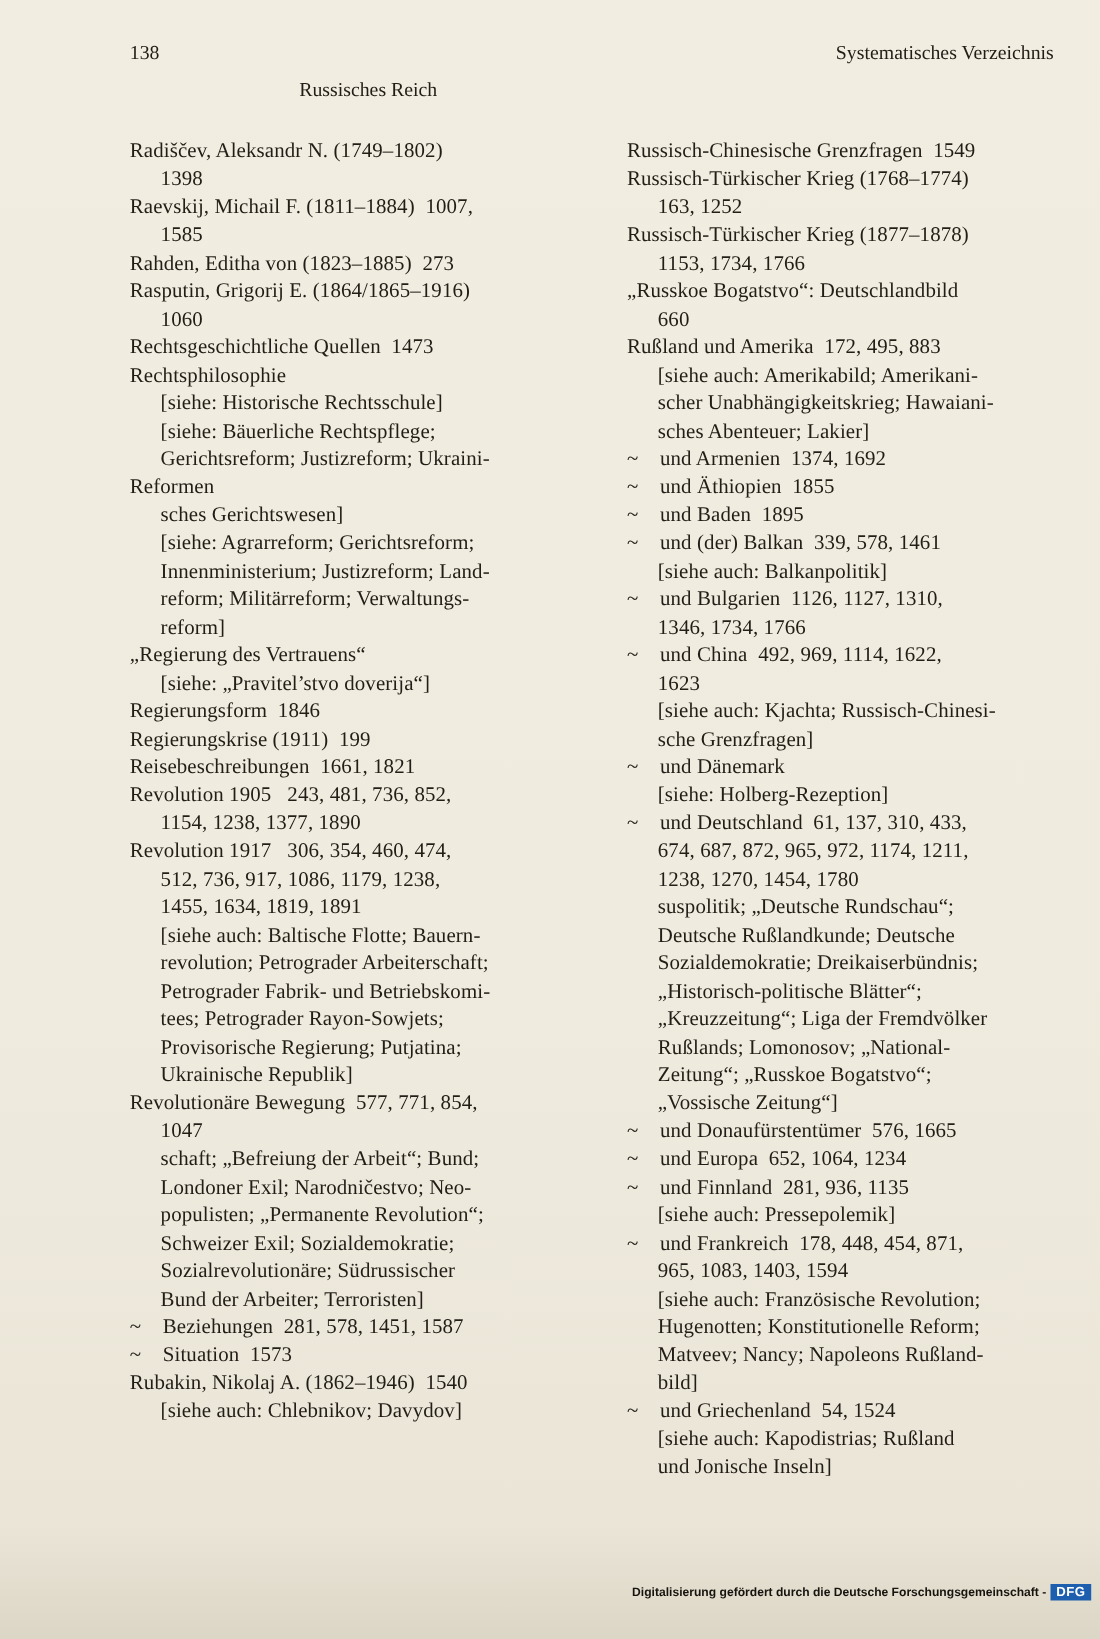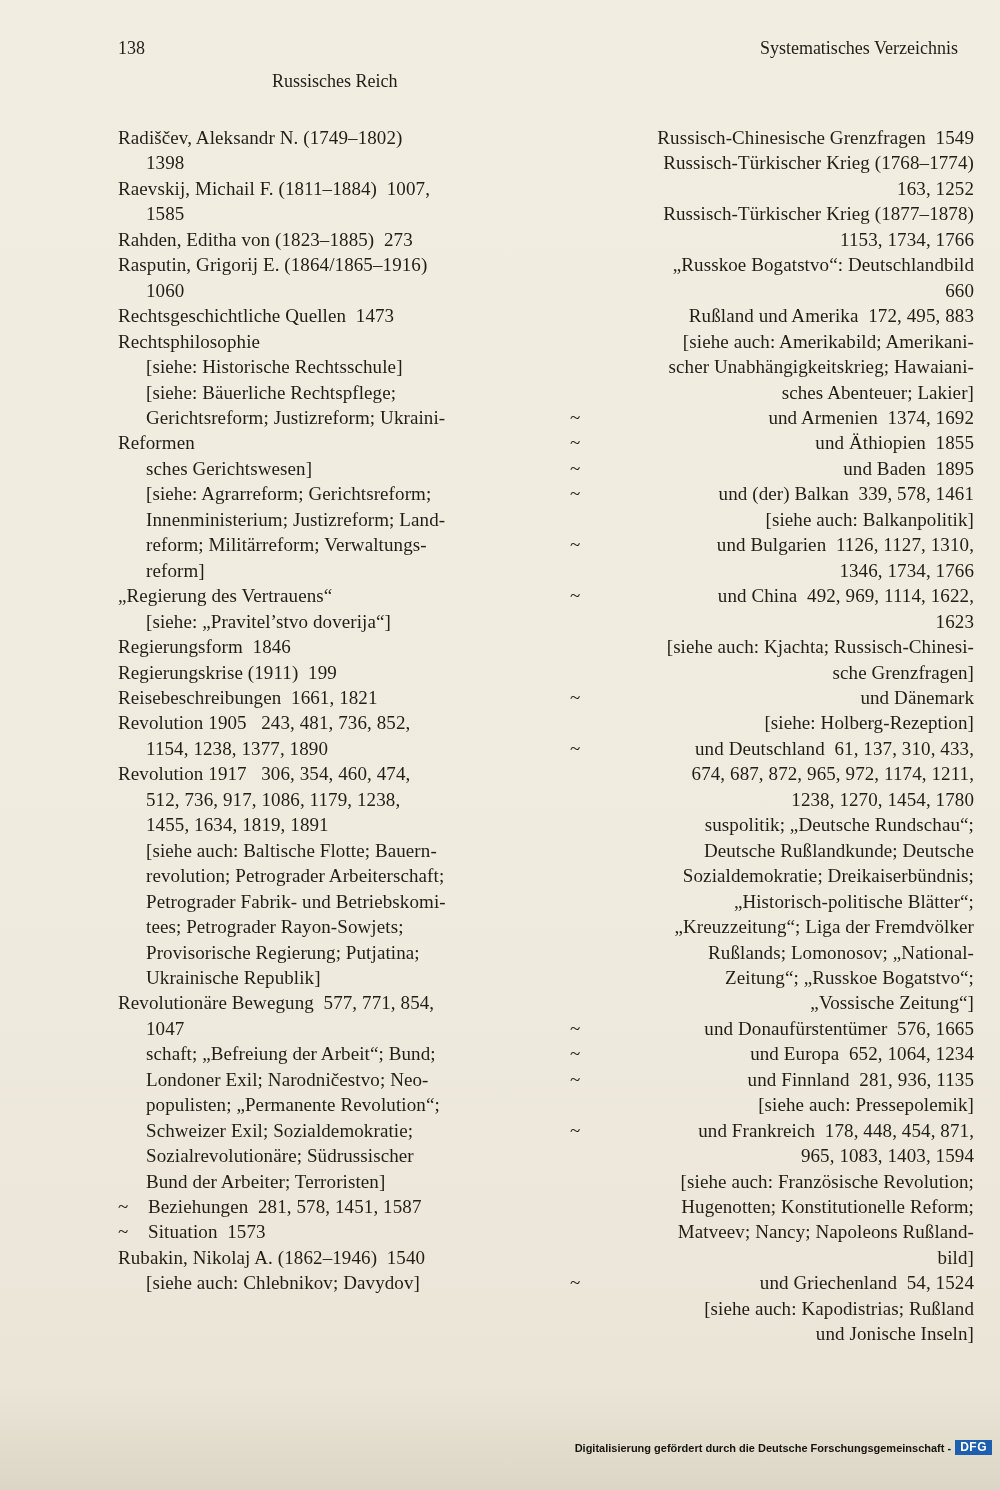--- a/index.html
+++ b/index.html
@@ -19,21 +19,21 @@
   .pageno   { position: absolute; left: 118px; top: 38px; font-size: 18px; }
   .head-left  { position: absolute; left: 272px; top: 38px; font-size: 18px; margin-top: 33px; }
   .head-right { position: absolute; right: 42px; top: 38px; font-size: 18px; }
   .col {
     position: absolute; top: 101px;
     font-size: 19px; line-height: 25.45px;
     letter-spacing: 0.1px;
     margin-top: 24px;
   }
   .col-left  { left: 118px; width: 396px; }
-  .col-right { left: 570px; width: 404px; text-align: right; }
+  .col-right { left: 570px; width: 404px; }
   .line { white-space: pre-wrap; }
   .ind1 { padding-left: 28px; }
   .has-marker { position: relative; padding-left: 30px; }
   .marker { position: absolute; left: 0; top: 0; }
   .footer {
     position: absolute; right: 8px; top: 1440px;
     font-family: "Liberation Sans", sans-serif;
     font-size: 11px; font-weight: 700; color: #17130e;
     display: flex; align-items: center; gap: 4px;
   }

